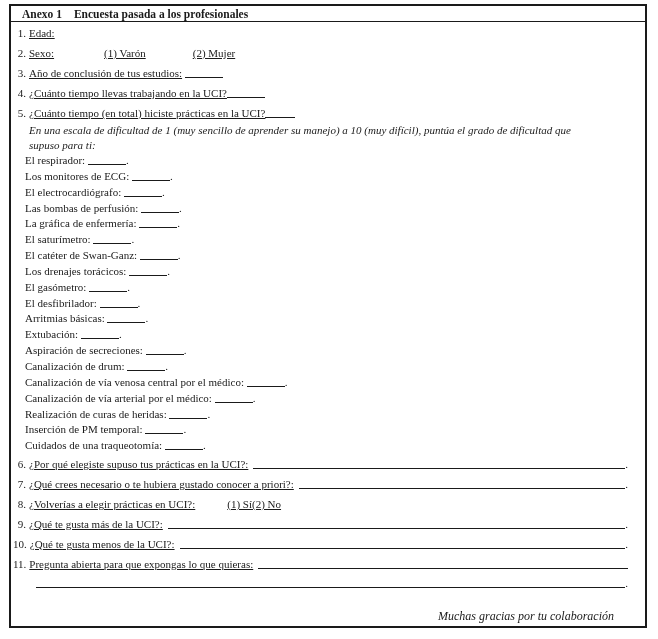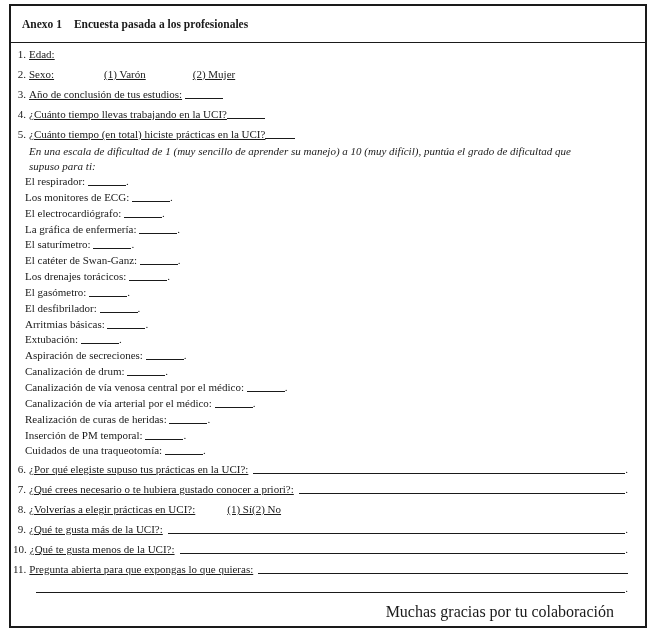--- a/index.html
+++ b/index.html
@@ -7,21 +7,21 @@
   body {
     width:658px; height:639px; position:relative; overflow:hidden;
     font-family:"Liberation Serif", serif;
     color:#1a1a1a; font-size:11px;
   }
   .form-box {
     position:absolute; left:9px; top:4px; width:638px; height:624px;
     border:2px solid #1a1a1a; background:#ffffff;
   }
   .form-header {
-    height:37px; border-bottom:1.5px solid #1a1a1a;
+    height:16px; border-bottom:1.5px solid #1a1a1a;
     display:flex; align-items:center;
     font-weight:bold; font-size:11.5px; padding-left:11px;
     white-space:nowrap;
   }
   .form-header .title { margin-left:12px; }
   .form-body { padding:1px 17px 0 2px; }
 
   .q {
     display:flex; align-items:baseline;
     height:20px; line-height:20px; white-space:nowrap;
@@ -54,21 +54,21 @@
   }
   .dot { flex:0 0 auto; }
 
   .opt1-sexo { margin-left:50px; }
   .opt2-sexo { margin-left:47px; }
   .opt1-volver { margin-left:32px; }
   .opt2-volver { }
 
   .footer-row {
     height:20px; line-height:20px; text-align:right;
-    padding-right:14px; font-size:16px; margin-top:5px;
+    padding-right:14px; font-size:12px; margin-top:14px;font-style:italic;
   }
 </style>
 </head>
 <body>
 
 <div class="form-box">
 
   <div class="form-header">
     <span class="annex">Anexo 1</span>
     <span class="title">Encuesta pasada a los profesionales</span>
@@ -106,20 +106,21 @@
       <span class="lbl">¿Cuánto tiempo (en total) hiciste prácticas en la UCI?</span>
       <span class="blank w30"></span>
     </div>
 
     <div class="note-line">En una escala de dificultad de 1 (muy sencillo de aprender su manejo) a 10 (muy difícil), puntúa el grado de dificultad que</div>
     <div class="note-line">supuso para ti:</div>
 
     <div class="sub"><span>El respirador:</span><span>&nbsp;</span><span class="blank w38"></span><span class="dot">.</span></div>
     <div class="sub"><span>Los monitores de ECG:</span><span>&nbsp;</span><span class="blank w38"></span><span class="dot">.</span></div>
     <div class="sub"><span>El electrocardiógrafo:</span><span>&nbsp;</span><span class="blank w38"></span><span class="dot">.</span></div>
+    <div class="sub"><span>Las bombas de perfusión:</span><span>&nbsp;</span><span class="blank w38"></span><span class="dot">.</span></div>
     <div class="sub"><span>La gráfica de enfermería:</span><span>&nbsp;</span><span class="blank w38"></span><span class="dot">.</span></div>
     <div class="sub"><span>El saturímetro:</span><span>&nbsp;</span><span class="blank w38"></span><span class="dot">.</span></div>
     <div class="sub"><span>El catéter de Swan-Ganz:</span><span>&nbsp;</span><span class="blank w38"></span><span class="dot">.</span></div>
     <div class="sub"><span>Los drenajes torácicos:</span><span>&nbsp;</span><span class="blank w38"></span><span class="dot">.</span></div>
     <div class="sub"><span>El gasómetro:</span><span>&nbsp;</span><span class="blank w38"></span><span class="dot">.</span></div>
     <div class="sub"><span>El desfibrilador:</span><span>&nbsp;</span><span class="blank w38"></span><span class="dot">.</span></div>
     <div class="sub"><span>Arritmias básicas:</span><span>&nbsp;</span><span class="blank w38"></span><span class="dot">.</span></div>
     <div class="sub"><span>Extubación:</span><span>&nbsp;</span><span class="blank w38"></span><span class="dot">.</span></div>
     <div class="sub"><span>Aspiración de secreciones:</span><span>&nbsp;</span><span class="blank w38"></span><span class="dot">.</span></div>
     <div class="sub"><span>Canalización de drum:</span><span>&nbsp;</span><span class="blank w38"></span><span class="dot">.</span></div>

